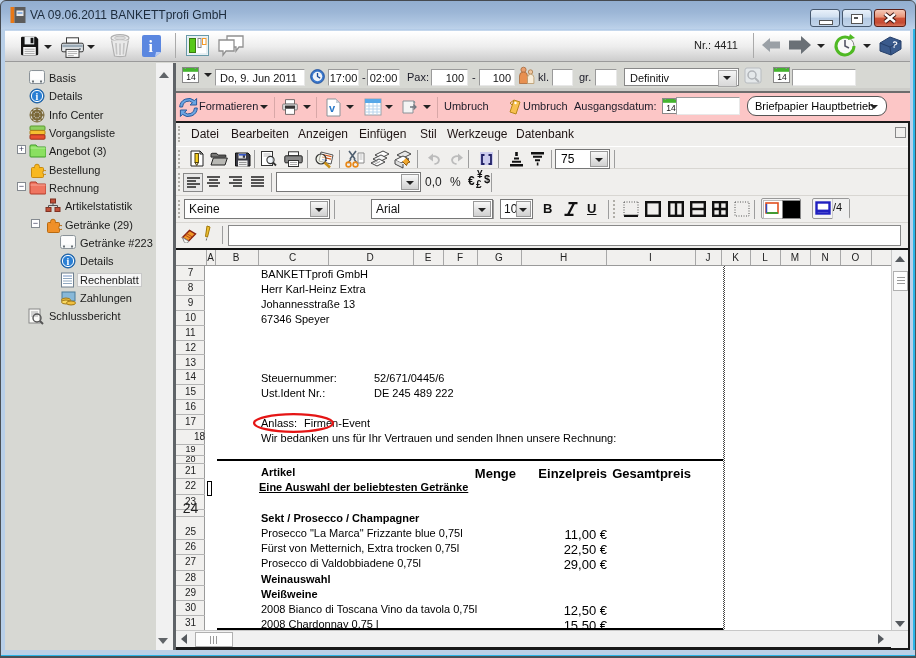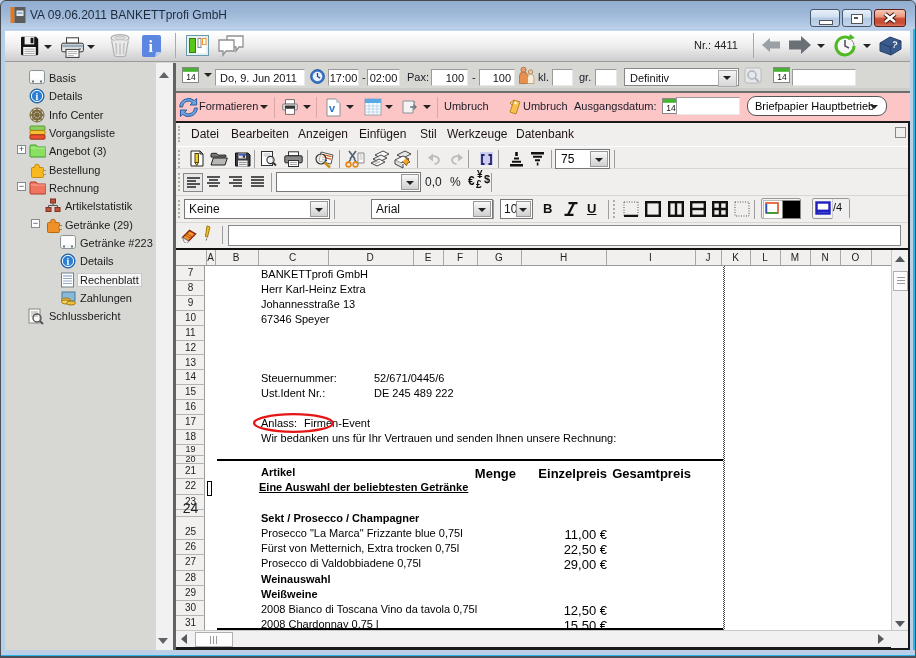--- a/index.html
+++ b/index.html
@@ -663,21 +663,21 @@
               <div class="rn" style="top:14.9px;height:14.9px;font-size:10px;line-height:13px;">8</div>
               <div class="rn" style="top:29.8px;height:14.9px;font-size:10px;line-height:13px;">9</div>
               <div class="rn" style="top:44.8px;height:14.9px;font-size:10px;line-height:13px;">10</div>
               <div class="rn" style="top:59.7px;height:14.9px;font-size:10px;line-height:13px;">11</div>
               <div class="rn" style="top:74.6px;height:14.9px;font-size:10px;line-height:13px;">12</div>
               <div class="rn" style="top:89.5px;height:14.9px;font-size:10px;line-height:13px;">13</div>
               <div class="rn" style="top:104.4px;height:14.9px;font-size:10px;line-height:13px;">14</div>
               <div class="rn" style="top:119.4px;height:14.9px;font-size:10px;line-height:13px;">15</div>
               <div class="rn" style="top:134.3px;height:14.9px;font-size:10px;line-height:13px;">16</div>
               <div class="rn" style="top:149.2px;height:14.9px;font-size:10px;line-height:13px;">17</div>
-              <div class="rn" style="top:164.1px;height:14.9px;font-size:10px;line-height:13px;">18</div>
+              <div class="rn" style="top:164.1px;height:14.9px;font-size:10px;line-height:13px;text-align:right;">18</div>
               <div class="rn" style="top:179.0px;height:11.0px;font-size:9px;line-height:9px;">19</div>
               <div class="rn" style="top:190.0px;height:8.2px;font-size:9px;line-height:6px;">20</div>
               <div class="rn" style="top:198.2px;height:15.2px;font-size:10px;line-height:13px;">21</div>
               <div class="rn" style="top:213.4px;height:15.2px;font-size:10px;line-height:13px;">22</div>
               <div class="rn" style="top:228.6px;height:15.2px;font-size:10px;line-height:13px;">23</div>
               <div class="rn" style="top:236px;height:15.2px;font-size:14px;line-height:13px;">24</div>
               <div class="rn" style="top:259.0px;height:15.2px;font-size:10px;line-height:13px;">25</div>
               <div class="rn" style="top:274.2px;height:15.2px;font-size:10px;line-height:13px;">26</div>
               <div class="rn" style="top:289.4px;height:15.2px;font-size:10px;line-height:13px;">27</div>
               <div class="rn" style="top:304.6px;height:15.2px;font-size:10px;line-height:13px;">28</div>

